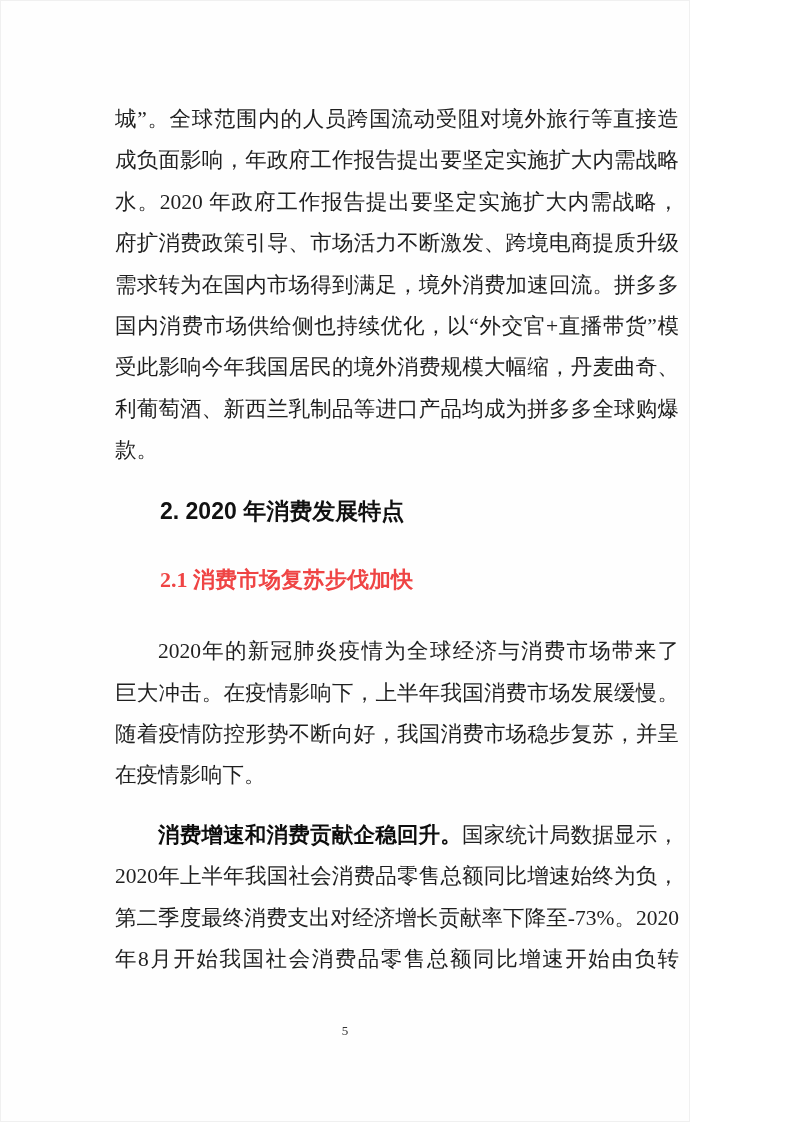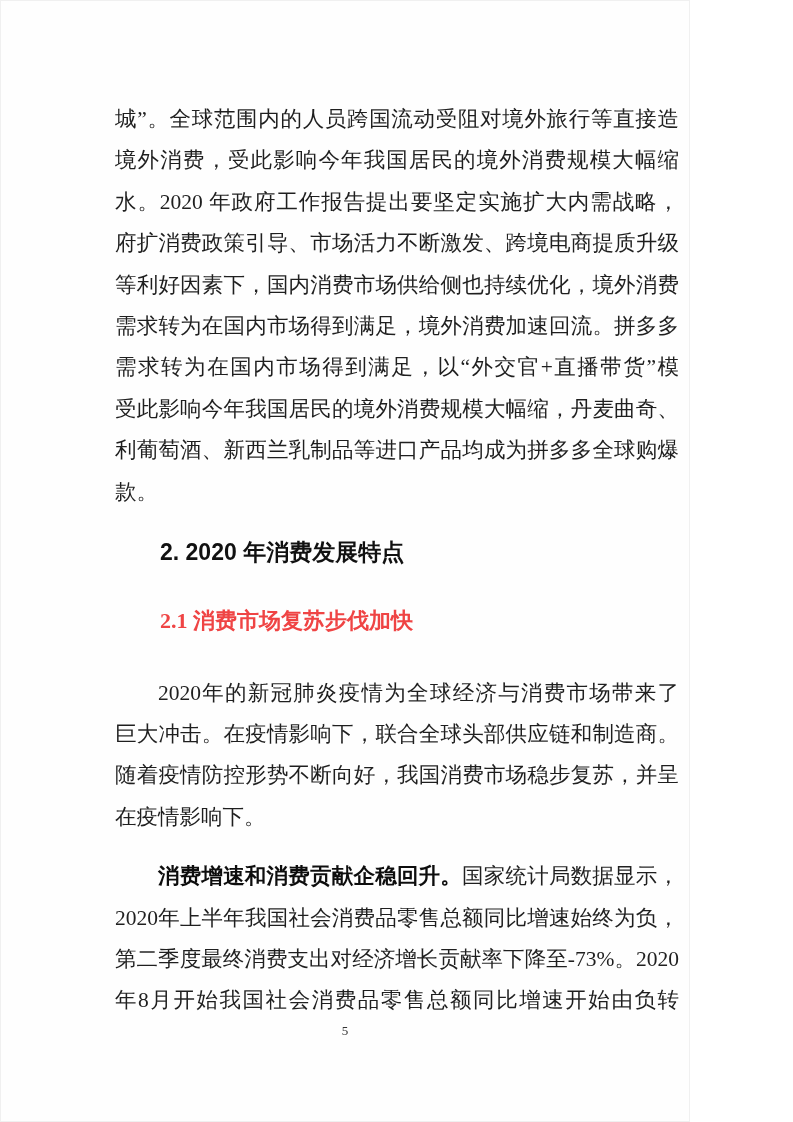--- a/index.html
+++ b/index.html
@@ -80,38 +80,37 @@
   }
 </style>
 </head>
 <body>
 
 <div class="page">
   <div class="content">
 
     <div class="para1">
       <div class="line">城”。全球范围内的人员跨国流动受阻对境外旅行等直接造</div>
-      <div class="line">境外消费，受此影响今年我国居民的境外消费规模大幅缩</div>
+      <div class="line">成负面影响，年政府工作报告提出要坚定实施扩大内需战略</div>
       <div class="line">水。2020 年政府工作报告提出要坚定实施扩大内需战略，政</div>
       <div class="line">府扩消费政策引导、市场活力不断激发、跨境电商提质升级</div>
-      <div class="line">等利好因素下，国内消费市场供给侧也持续优化，境外消费</div>
       <div class="line">需求转为在国内市场得到满足，境外消费加速回流。拼多多</div>
-      <div class="line">需求转为在国内市场得到满足，以“外交官+直播带货”模</div>
+      <div class="line">国内消费市场供给侧也持续优化，以“外交官+直播带货”模</div>
       <div class="line">受此影响今年我国居民的境外消费规模大幅缩，丹麦曲奇、智</div>
       <div class="line">利葡萄酒、新西兰乳制品等进口产品均成为拼多多全球购爆</div>
       <div class="line last">款。</div>
     </div>
 
     <div class="h1">2. 2020 年消费发展特点</div>
 
     <div class="h2">2.1 消费市场复苏步伐加快</div>
 
     <div class="para2">
       <div class="line indent">2020年的新冠肺炎疫情为全球经济与消费市场带来了</div>
-      <div class="line">巨大冲击。在疫情影响下，联合全球头部供应链和制造商。</div>
+      <div class="line">巨大冲击。在疫情影响下，上半年我国消费市场发展缓慢。</div>
       <div class="line">随着疫情防控形势不断向好，我国消费市场稳步复苏，并呈</div>
       <div class="line last">在疫情影响下。</div>
     </div>
 
     <div class="para3">
       <div class="line indent">
         <span class="bold-lead">消费增速和消费贡献企稳回升。</span><span>国家统计局数据显示，</span>
       </div>
       <div class="line">2020年上半年我国社会消费品零售总额同比增速始终为负，</div>
       <div class="line">第二季度最终消费支出对经济增长贡献率下降至-73%。2020</div>

